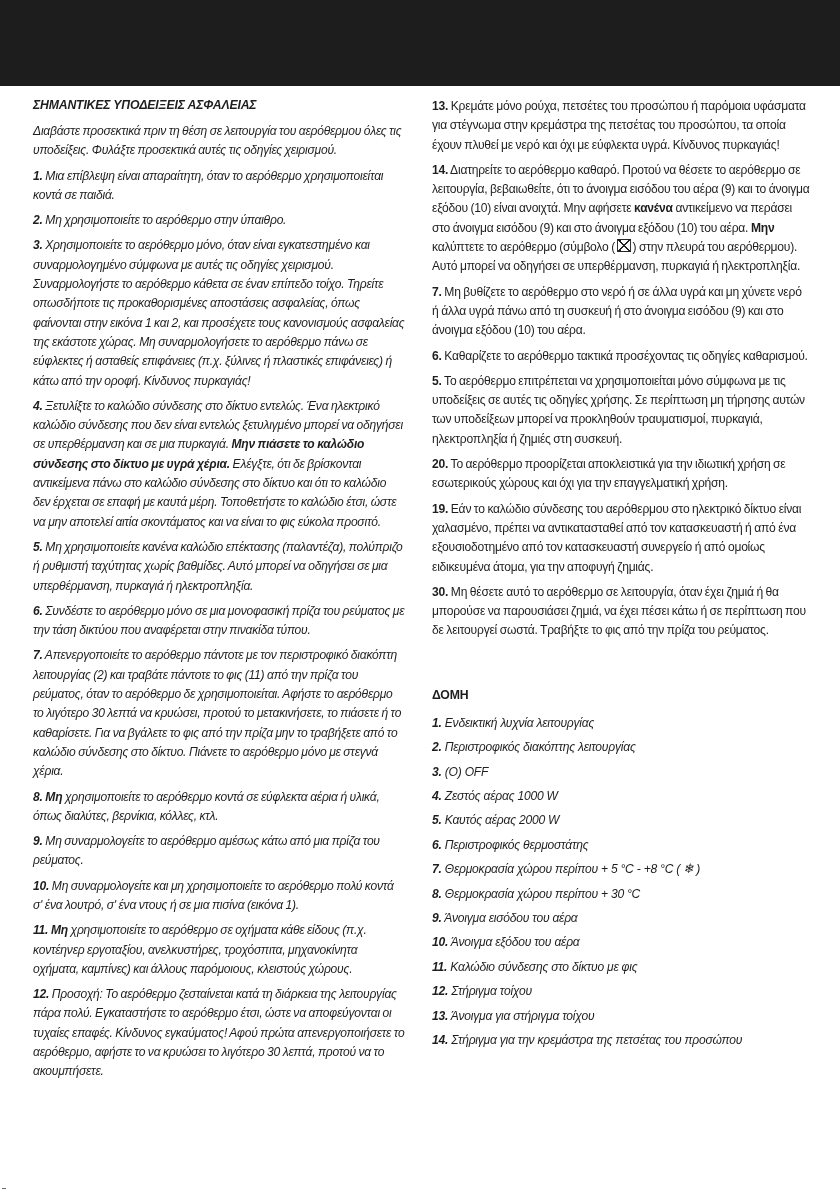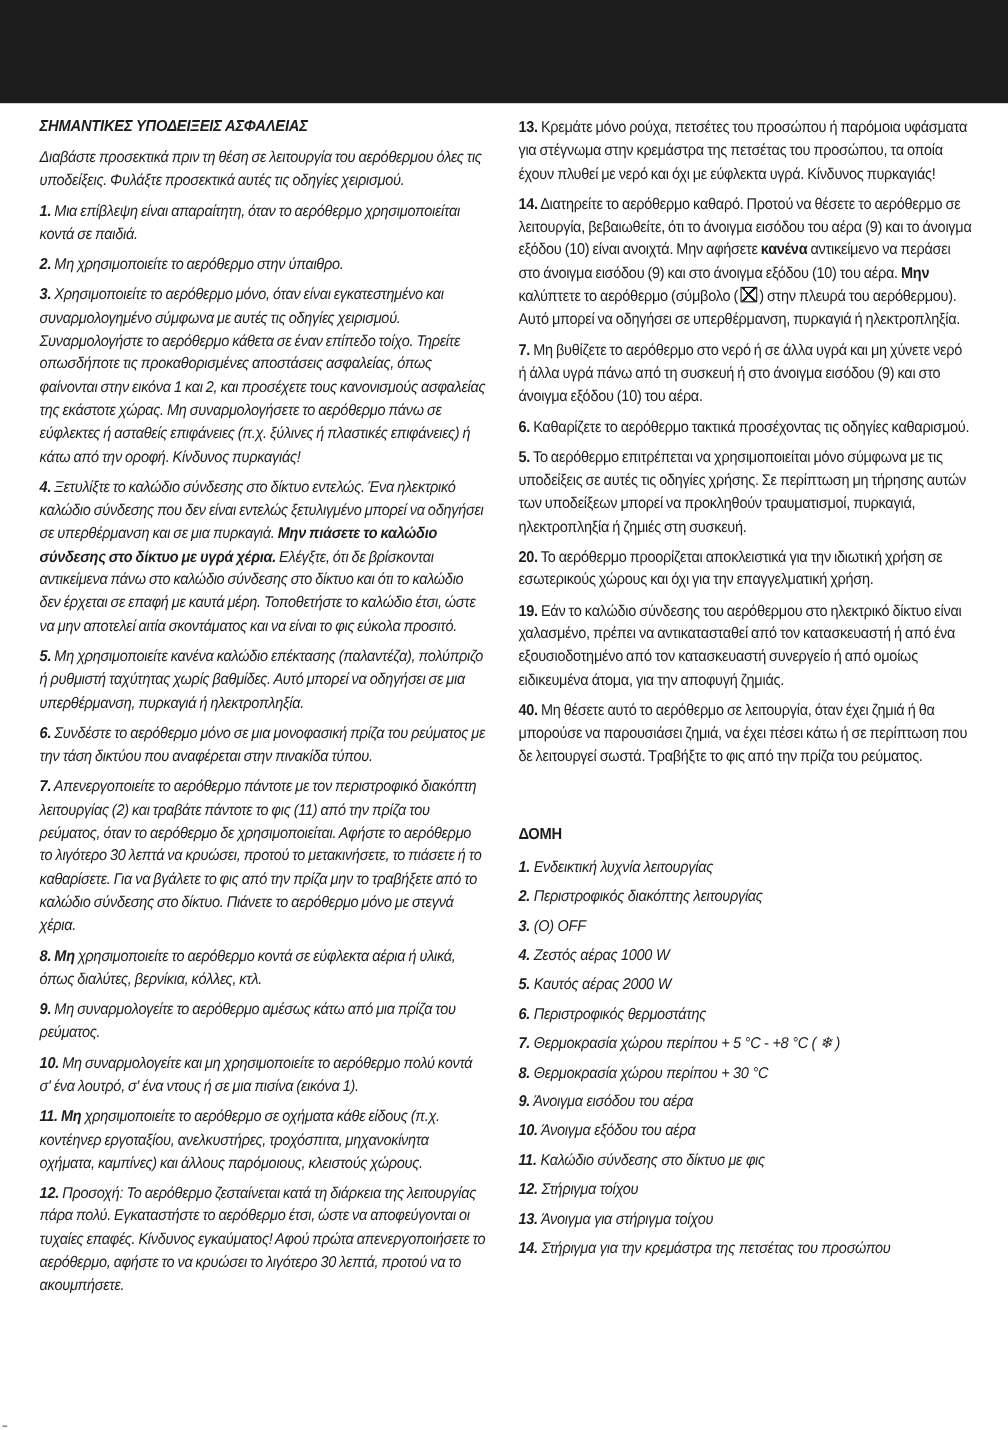--- a/index.html
+++ b/index.html
@@ -64,21 +64,21 @@
 </div>
 
 <div class="col col-right">
   <p><span class="num">13.</span> <span>Κρεμάτε μόνο ρούχα, πετσέτες του προσώπου ή παρόμοια υφάσματα για στέγνωμα στην κρεμάστρα της πετσέτας του προσώπου, τα οποία έχουν πλυθεί με νερό και όχι με εύφλεκτα υγρά. Κίνδυνος πυρκαγιάς!</span></p>
   <p><span class="num">14.</span> <span>Διατηρείτε το αερόθερμο καθαρό. Προτού να θέσετε το αερόθερμο σε λειτουργία, βεβαιωθείτε, ότι το άνοιγμα εισόδου του αέρα (9) και το άνοιγμα εξόδου (10) είναι ανοιχτά. Μην αφήσετε </span><span class="b">κανένα</span><span> αντικείμενο να περάσει στο άνοιγμα εισόδου (9) και στο άνοιγμα εξόδου (10) του αέρα. </span><span class="b">Μην</span><span> καλύπτετε το αερόθερμο (σύμβολο (</span><span class="sym"></span><span>) στην πλευρά του αερόθερμου). Αυτό μπορεί να οδηγήσει σε υπερθέρμανση, πυρκαγιά ή ηλεκτροπληξία.</span></p>
   <p><span class="num">7.</span> <span>Μη βυθίζετε το αερόθερμο στο νερό ή σε άλλα υγρά και μη χύνετε νερό ή άλλα υγρά πάνω από τη συσκευή ή στο άνοιγμα εισόδου (9) και στο άνοιγμα εξόδου (10) του αέρα.</span></p>
   <p><span class="num">6.</span> <span>Καθαρίζετε το αερόθερμο τακτικά προσέχοντας τις οδηγίες καθαρισμού.</span></p>
   <p><span class="num">5.</span> <span>Το αερόθερμο επιτρέπεται να χρησιμοποιείται μόνο σύμφωνα με τις υποδείξεις σε αυτές τις οδηγίες χρήσης. Σε περίπτωση μη τήρησης αυτών των υποδείξεων μπορεί να προκληθούν τραυματισμοί, πυρκαγιά, ηλεκτροπληξία ή ζημιές στη συσκευή.</span></p>
   <p><span class="num">20.</span> <span>Το αερόθερμο προορίζεται αποκλειστικά για την ιδιωτική χρήση σε εσωτερικούς χώρους και όχι για την επαγγελματική χρήση.</span></p>
   <p><span class="num">19.</span> <span>Εάν το καλώδιο σύνδεσης του αερόθερμου στο ηλεκτρικό δίκτυο είναι χαλασμένο, πρέπει να αντικατασταθεί από τον κατασκευαστή ή από ένα εξουσιοδοτημένο από τον κατασκευαστή συνεργείο ή από ομοίως ειδικευμένα άτομα, για την αποφυγή ζημιάς.</span></p>
-  <p><span class="num">40.</span> <span>Μη θέσετε αυτό το αερόθερμο σε λειτουργία, όταν έχει ζημιά ή θα μπορούσε να παρουσιάσει ζημιά, να έχει πέσει κάτω ή σε περίπτωση που δε λειτουργεί σωστά. Τραβήξτε το φις από την πρίζα του ρεύματος.</span></p>
+  <p><span class="num">30.</span> <span>Μη θέσετε αυτό το αερόθερμο σε λειτουργία, όταν έχει ζημιά ή θα μπορούσε να παρουσιάσει ζημιά, να έχει πέσει κάτω ή σε περίπτωση που δε λειτουργεί σωστά. Τραβήξτε το φις από την πρίζα του ρεύματος.</span></p>
 
   <div class="spacer"></div>
   <div class="heading">ΔΟΜΗ</div>
   <ul class="struct-list">
     <li><span class="num">1.</span> <span>Ενδεικτική λυχνία λειτουργίας</span></li>
     <li><span class="num">2.</span> <span>Περιστροφικός διακόπτης λειτουργίας</span></li>
     <li><span class="num">3.</span> <span>(O) OFF</span></li>
     <li><span class="num">4.</span> <span>Ζεστός αέρας 1000 W</span></li>
     <li><span class="num">5.</span> <span>Καυτός αέρας 2000 W</span></li>
     <li><span class="num">6.</span> <span>Περιστροφικός θερμοστάτης</span></li>

